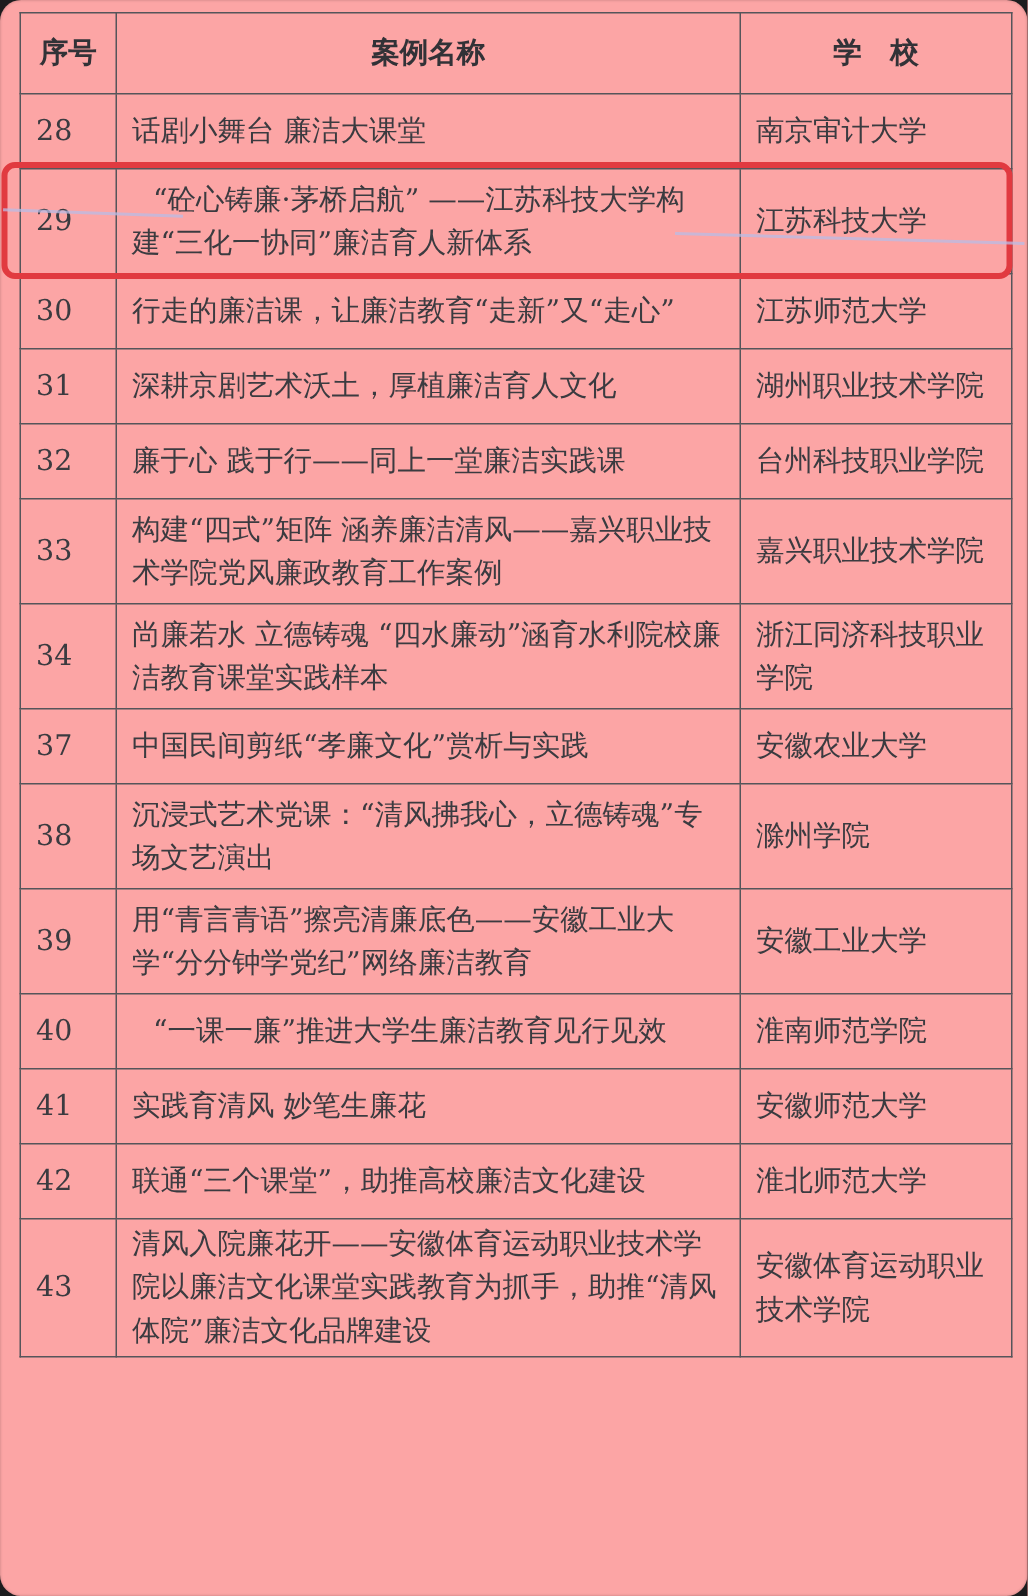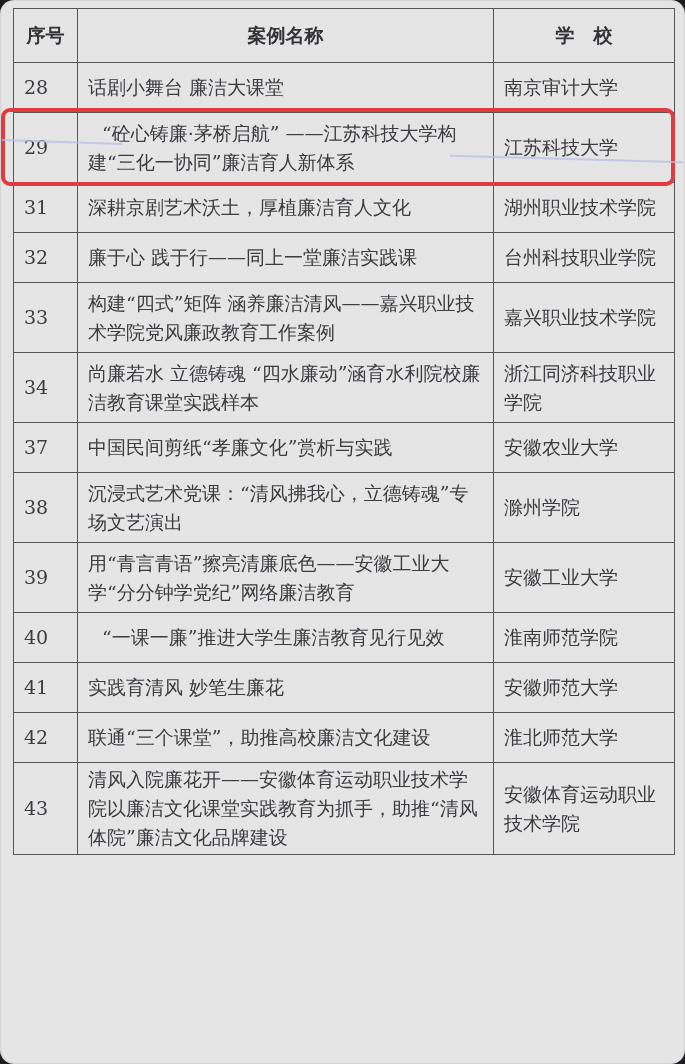--- a/index.html
+++ b/index.html
@@ -6,21 +6,21 @@
   body{
     width:685px;height:1064px;
     background:#1c1c1e;
     font-family:"DejaVu Serif","Liberation Serif",serif;
     position:relative;
     overflow:hidden;
   }
   .page{
     position:absolute;left:0;top:0;
     width:685px;height:1064px;
-    background:#e5e5e5;
+    background:#fca5a5;
     border-radius:14px;
     box-shadow:inset 0 0 2px rgba(0,0,0,.25);
   }
   table.doc{
     position:absolute;left:13px;top:8px;
     width:661px;
     border-collapse:collapse;
     table-layout:fixed;
     color:#3b3b40;
   }
@@ -89,20 +89,25 @@
       <td class="case">话剧小舞台 廉洁大课堂</td>
       <td class="school">南京审计大学</td>
     </tr>
 
     <tr class="h2">
       <td class="num">29</td>
       <td class="case indent">“砼心铸廉·茅桥启航” ——江苏科技大学构建“三化一协同”廉洁育人新体系</td>
       <td class="school">江苏科技大学</td>
     </tr>
 
+    <tr class="h1">
+      <td class="num">30</td>
+      <td class="case">行走的廉洁课，让廉洁教育“走新”又“走心”</td>
+      <td class="school">江苏师范大学</td>
+    </tr>
 
     <tr class="h1">
       <td class="num">31</td>
       <td class="case">深耕京剧艺术沃土，厚植廉洁育人文化</td>
       <td class="school">湖州职业技术学院</td>
     </tr>
 
     <tr class="h1">
       <td class="num">32</td>
       <td class="case">廉于心 践于行——同上一堂廉洁实践课</td>

